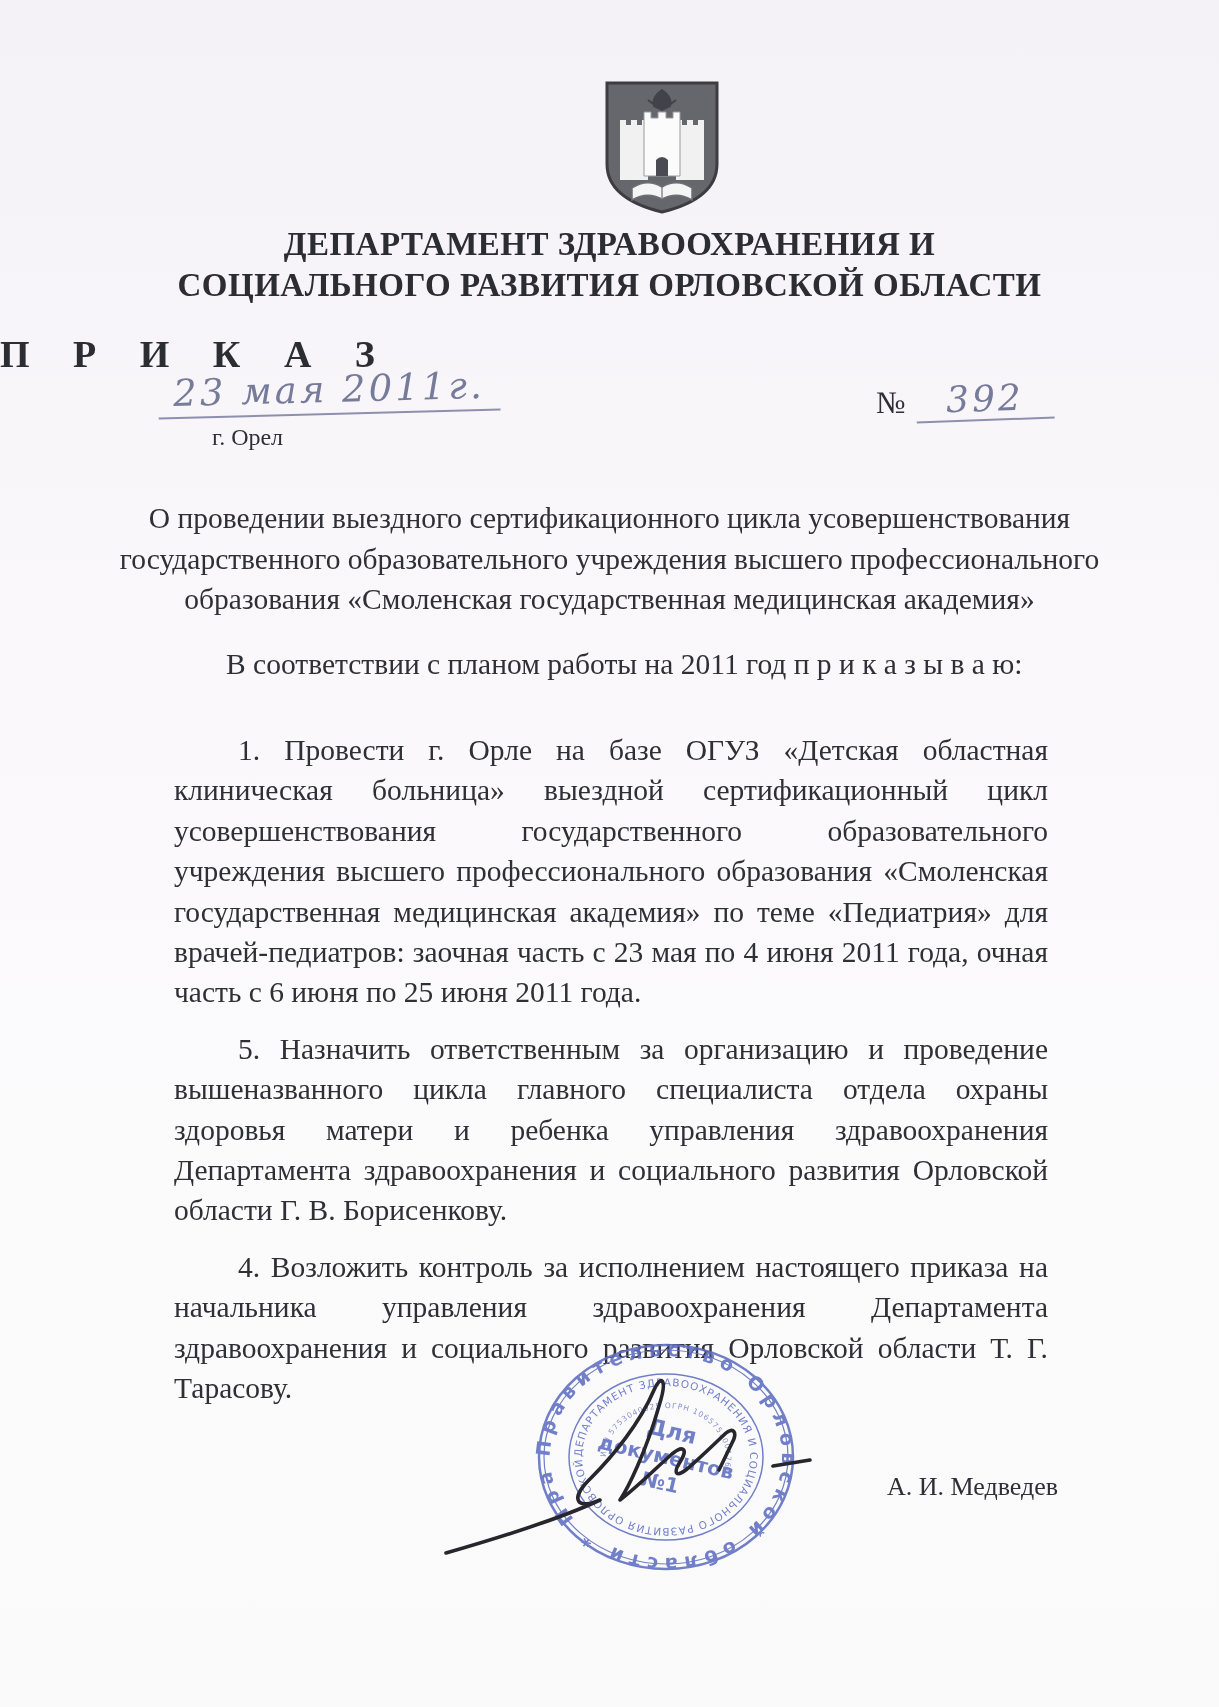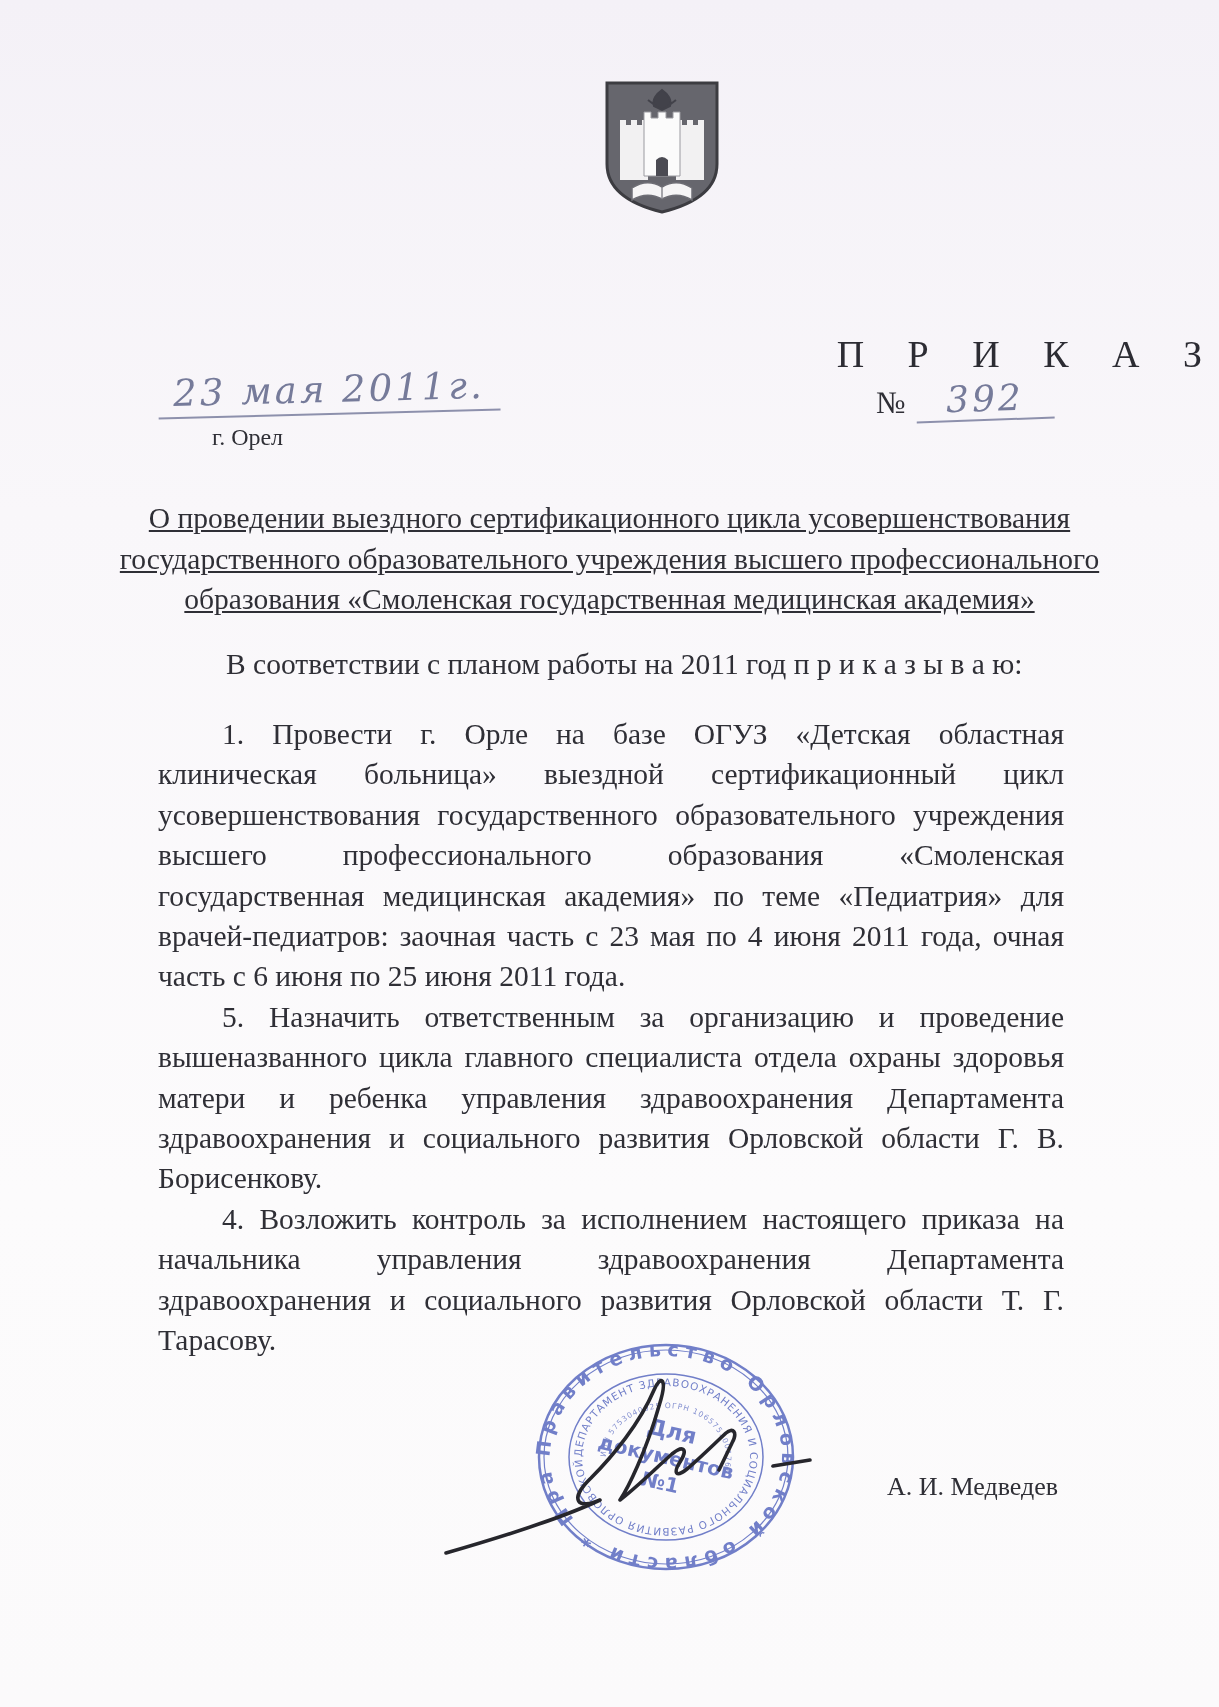--- a/index.html
+++ b/index.html
@@ -10,43 +10,43 @@
     font-family:"Liberation Serif", serif;
     color:#2f2f36;
     overflow:hidden;
   }
   .abs{position:absolute;}
   
   .emblem{left:598px;top:76px;width:128px;height:140px;}
   
   .org-title{left:0;right:0;top:224px;text-align:center;font-weight:bold;
     font-size:33px;line-height:41px;letter-spacing:.5px;color:#2c2c33;}
-  .doc-type{left:0;right:0;top:332px;text-align:right;font-weight:normal;
+  .doc-type{left:0;right:0;top:332px;text-align:left;font-weight:bold;
     font-size:38px;letter-spacing:17px;color:#2c2c33;}
   
   .date-block{left:158px;top:368px;}
   .handwriting{
     font-family:"DejaVu Serif", serif;font-style:italic;color:#767b9a;
     font-size:37px;letter-spacing:3px;
   }
   .date-underline{display:inline-block;min-width:342px;text-align:center;
     border-bottom:2.5px solid #8d90ac;padding-bottom:2px;transform:rotate(-1.5deg);}
   .city{left:212px;top:424px;font-size:24px;color:#2f2f36;}
   .number-block{left:876px;top:378px;display:flex;align-items:flex-end;gap:10px;}
   .number-label{font-size:31px;color:#2f2f36;}
   .number-underline{display:inline-block;min-width:138px;text-align:center;
     border-bottom:2.5px solid #8d90ac;padding-bottom:0px;transform:rotate(-2deg);}
   .number-underline .handwriting{font-size:36px;}
   
-  .subject{left:0;right:0;top:498px;text-align:center;font-size:29.5px;line-height:40.5px;text-decoration:underline;}
+  .subject{left:0;right:0;top:498px;text-align:center;font-size:29.5px;line-height:40.5px;}
   
   .intro{left:158px;top:648px;width:906px;font-size:29.5px;text-indent:68px;}
   .paragraphs{left:158px;top:714px;width:906px;font-size:29.5px;line-height:40.4px;
     text-align:justify;}
-  .paragraphs p{margin:0;text-indent:64px;}
+  .paragraphs p{margin:16px;text-indent:64px;}
   
   .sig-position{left:158px;top:1472px;font-size:30px;}
   .sig-name{right:161px;top:1472px;font-size:26px;}
   .stamp{left:520px;top:1332px;width:292px;height:250px;opacity:.88;}
   .sign-strokes{left:428px;top:1348px;width:430px;height:230px;}
 </style>
 </head>
 <body>
 
 <div class="page">
@@ -62,20 +62,24 @@
 
       <path d="M46,100 L46,36 L53,36 L53,42 L60,42 L60,36 L68,36 L68,42 L75,42 L75,36 L82,36 L82,100 Z" fill="#fbfbfb" stroke="#9a9aa0" stroke-width="1"></path>
 
       <path d="M58,100 L58,84 Q64,78 70,84 L70,100 Z" fill="#4a4a52"></path>
 
       <path d="M34,112 Q49,102 64,111 Q79,102 94,112 L94,124 Q79,115 64,123 Q49,115 34,124 Z" fill="#f6f5f6" stroke="#6e6e75" stroke-width="1.5"></path>
       <line x1="64" y1="111" x2="64" y2="123" stroke="#8a8a90" stroke-width="1.5"></line>
     </svg>
   </div>
 
+  <div class="abs org-title">
+    <div>ДЕПАРТАМЕНТ ЗДРАВООХРАНЕНИЯ И</div>
+    <div>СОЦИАЛЬНОГО РАЗВИТИЯ ОРЛОВСКОЙ ОБЛАСТИ</div>
+  </div>
 
   <div class="abs doc-type">П Р И К А З</div>
 
   <div class="abs date-block">
     <span class="date-underline">
       <span class="handwriting">23 мая 2011г.</span>
     </span>
   </div>
   <div class="abs city">г. Орел</div>
 

